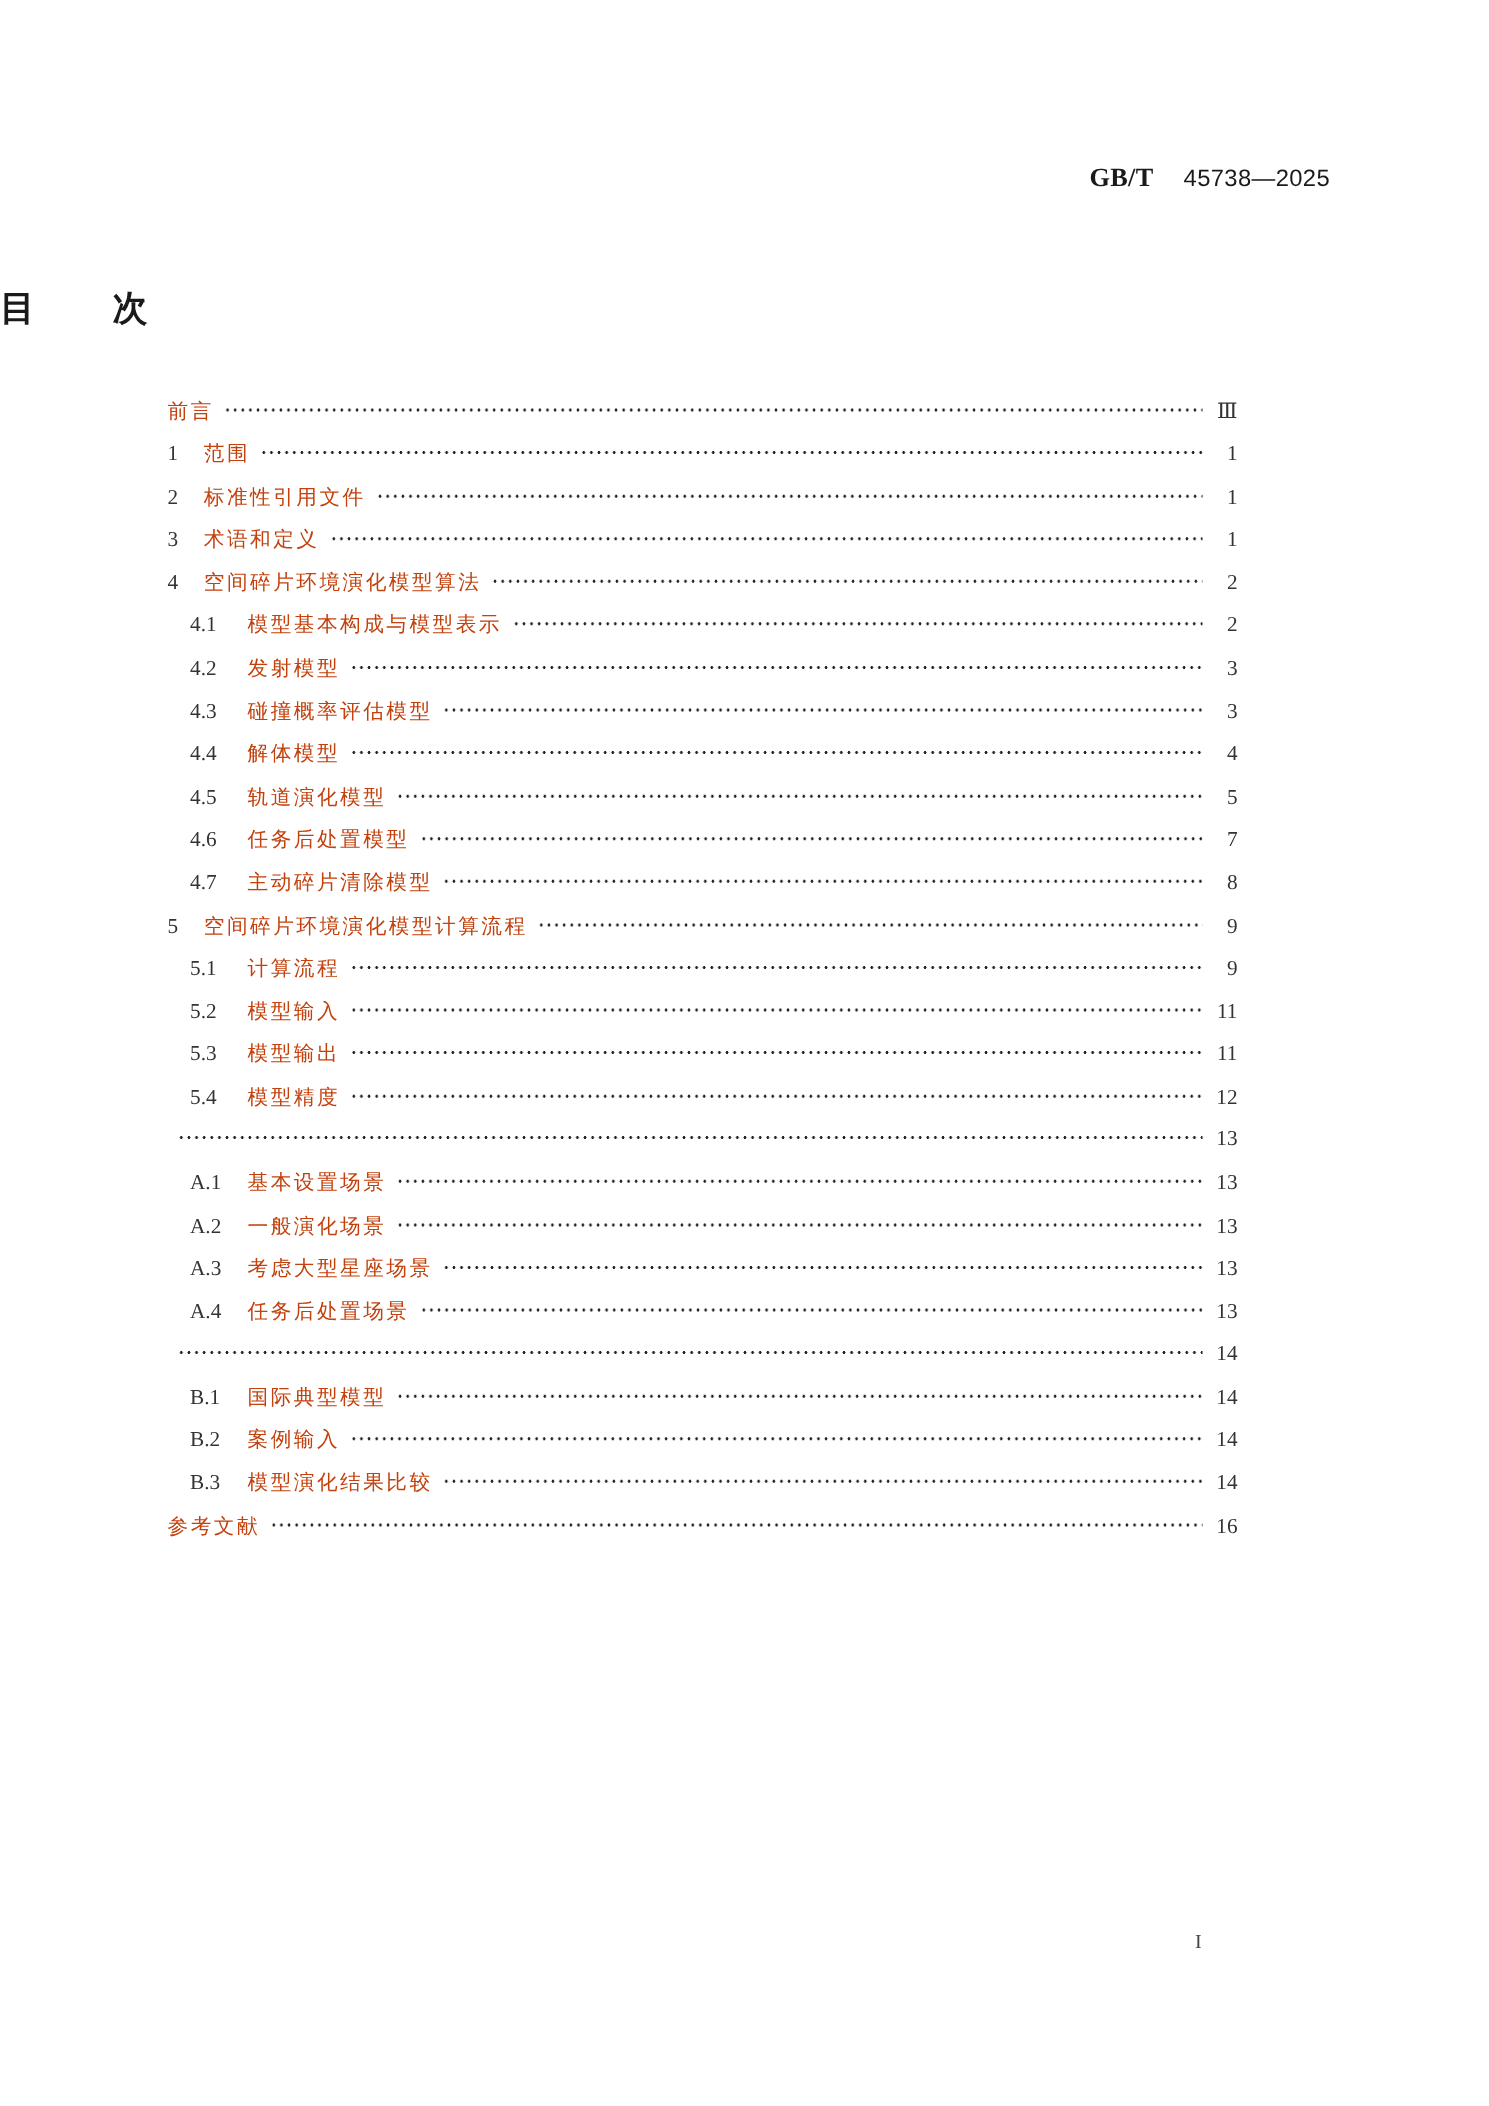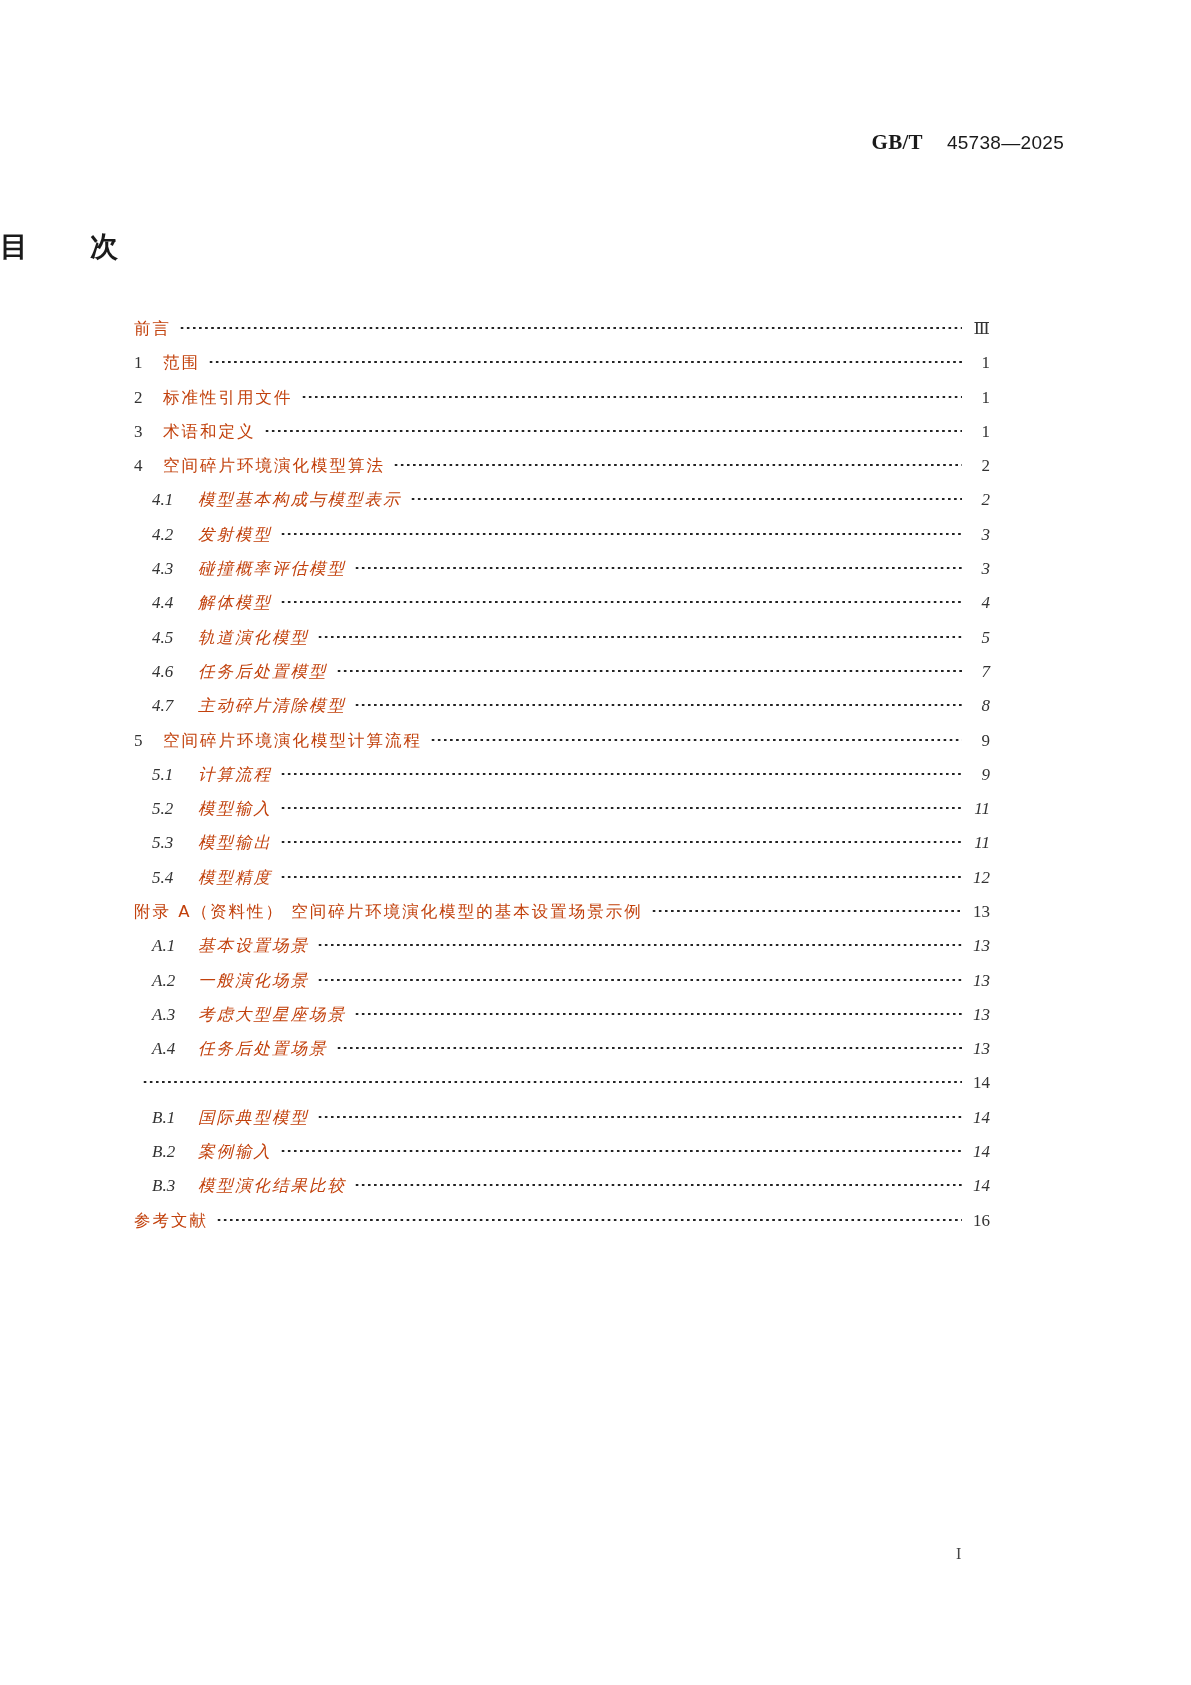--- a/index.html
+++ b/index.html
@@ -52,21 +52,21 @@
     left: 134px;
     width: 856px;
   }
   .toc-row {
     display: flex;
     align-items: baseline;
     height: 34.3px;
     font-size: 17px;
     white-space: nowrap;
   }
-  .toc-row.level2 { padding-left: 18px; font-style: italic; }
+  .toc-row.level2 { padding-left: 18px; }
   .toc-row .num {
     font-family: "Liberation Serif", "DejaVu Serif", serif;
     color: #333;
     font-size: 17px;
   }
   .toc-row.level1 .num { width: 29px; }
   .toc-row.level2 .num { width: 46px; }
   .toc-row .label {
     letter-spacing: 2px;
     font-family: "DejaVu Sans", "Liberation Sans", sans-serif;
@@ -208,21 +208,20 @@
       <span class="leader"></span>
       <span class="page">11</span>
     </div>
     <div class="toc-row level2">
       <span class="num">5.4</span>
       <span class="label">模型精度</span>
       <span class="leader"></span>
       <span class="page">12</span>
     </div>
     <div class="toc-row level1">
-      <span class="label">附录 A（资料性）  空间碎片环境演化模型的基本设置场景示例</span>
       <span class="leader"></span>
       <span class="page">13</span>
     </div>
     <div class="toc-row level2">
       <span class="num">A.1</span>
       <span class="label">基本设置场景</span>
       <span class="leader"></span>
       <span class="page">13</span>
     </div>
     <div class="toc-row level2">

